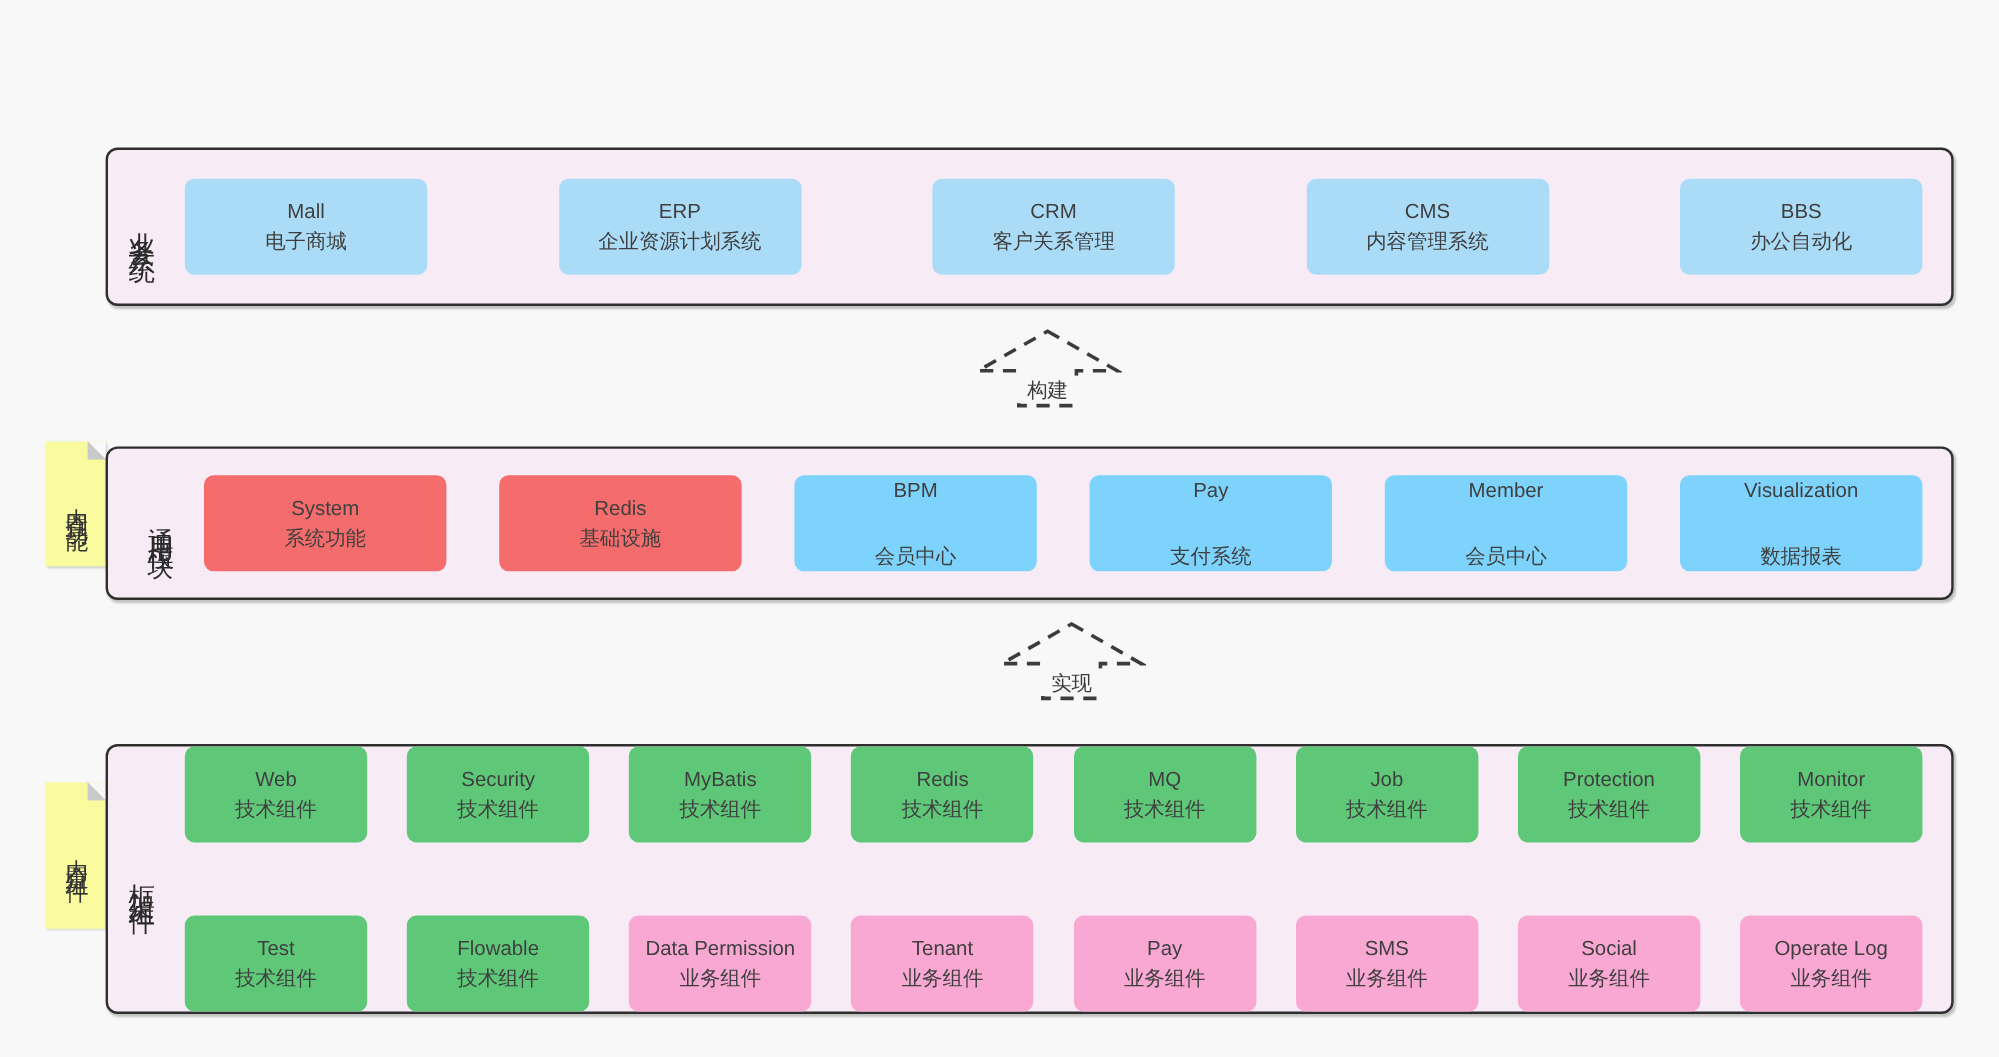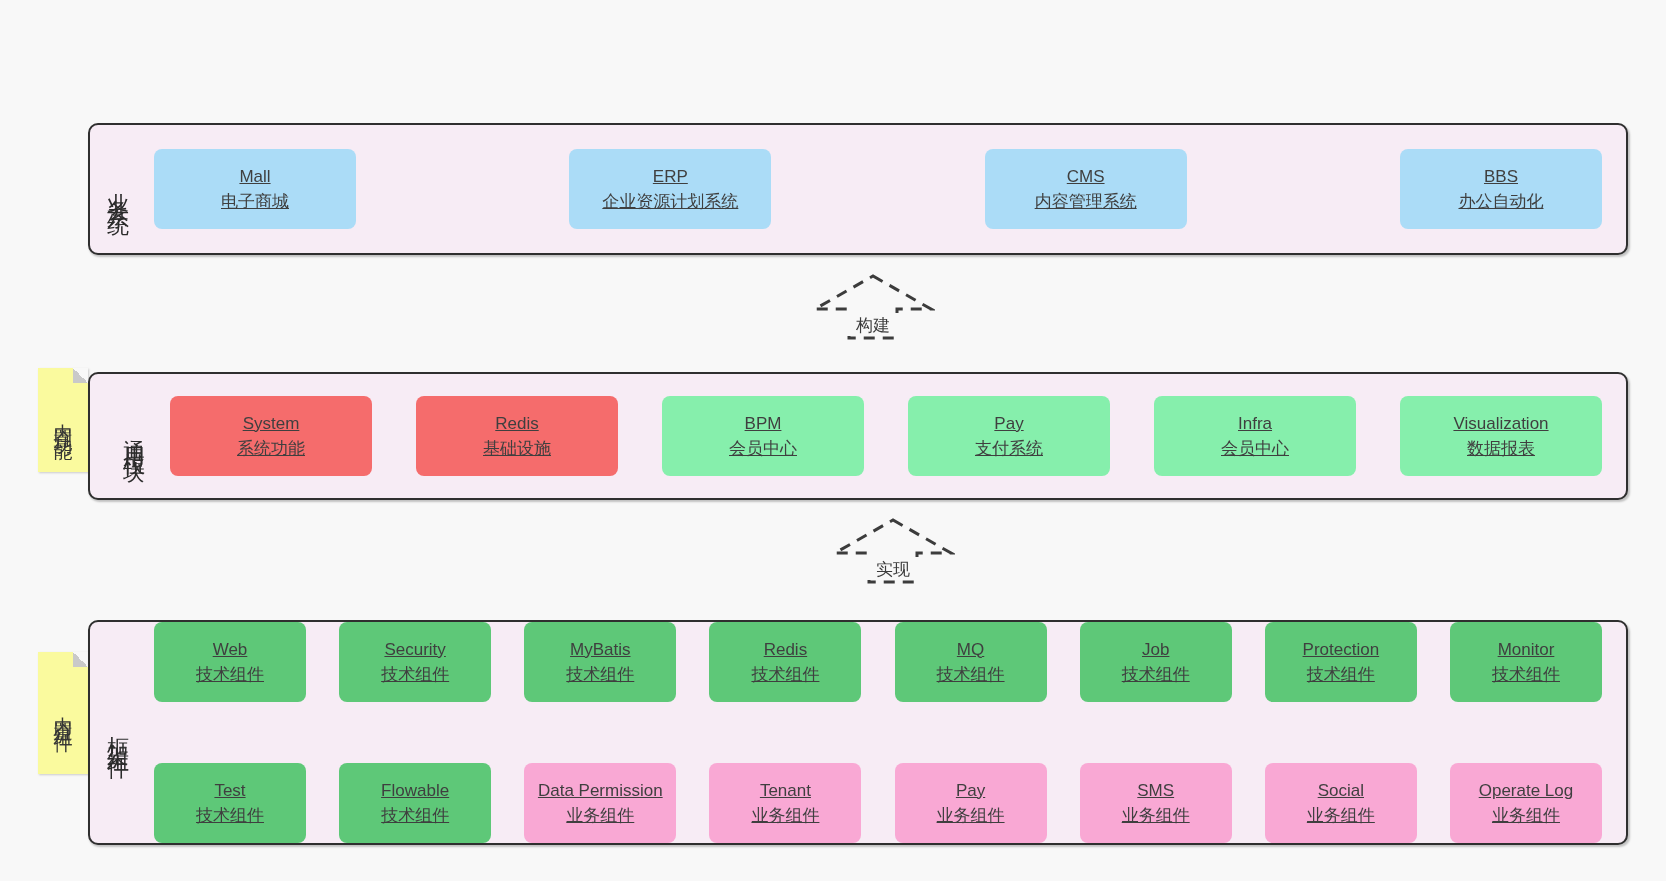--- a/index.html
+++ b/index.html
@@ -46,28 +46,28 @@
   .band3-rows{
     flex:1;display:flex;flex-direction:column;justify-content:space-between;
     padding:0 24px 0 8px;
   }
   .brow{display:flex;justify-content:space-between;}
 
   .box{
     height:80px;border-radius:8px;
     display:flex;flex-direction:column;align-items:center;justify-content:center;
     text-align:center;font-size:17px;line-height:1.5;
-    box-sizing:border-box;padding:0 10px;text-decoration:underline;
+    box-sizing:border-box;padding:0 10px;
   }
   .band1 .box,.band2 .box{width:202px;}
   .band3 .box{width:152px;padding:0 12px;}
 
   .blue{background:#abdcf7;}
   .red{background:#f56c6c;}
-  .pink{background:#86efac;}
+  .pink{background:#7dd3fc;justify-content:space-between;}
   .green{background:#5ec878;}
   .lightgreen{background:#f9a8d4;}
 
   
   .note{
     position:absolute;left:38px;width:50px;
     background:#fafa9e;
     box-shadow:1px 1px 2px rgba(0,0,0,.18);
     display:flex;align-items:center;justify-content:center;
   }
@@ -99,20 +99,24 @@
     <div class="band-boxes">
       <div class="box blue">
         <div>Mall</div>
         <div>电子商城</div>
       </div>
       <div class="box blue">
         <div>ERP</div>
         <div>企业资源计划系统</div>
       </div>
       <div class="box blue">
+        <div>CRM</div>
+        <div>客户关系管理</div>
+      </div>
+      <div class="box blue">
         <div>CMS</div>
         <div>内容管理系统</div>
       </div>
       <div class="box blue">
         <div>BBS</div>
         <div>办公自动化</div>
       </div>
     </div>
   </div>
 
@@ -142,21 +146,21 @@
       </div>
       <div class="box pink">
         <div>BPM</div>
         <div>会员中心</div>
       </div>
       <div class="box pink">
         <div>Pay</div>
         <div>支付系统</div>
       </div>
       <div class="box pink">
-        <div>Infra</div>
+        <div>Member</div>
         <div>会员中心</div>
       </div>
       <div class="box pink">
         <div>Visualization</div>
         <div>数据报表</div>
       </div>
     </div>
   </div>
 
   <svg class="arrow arrow2" width="124" height="68" viewBox="0 0 124 68">

